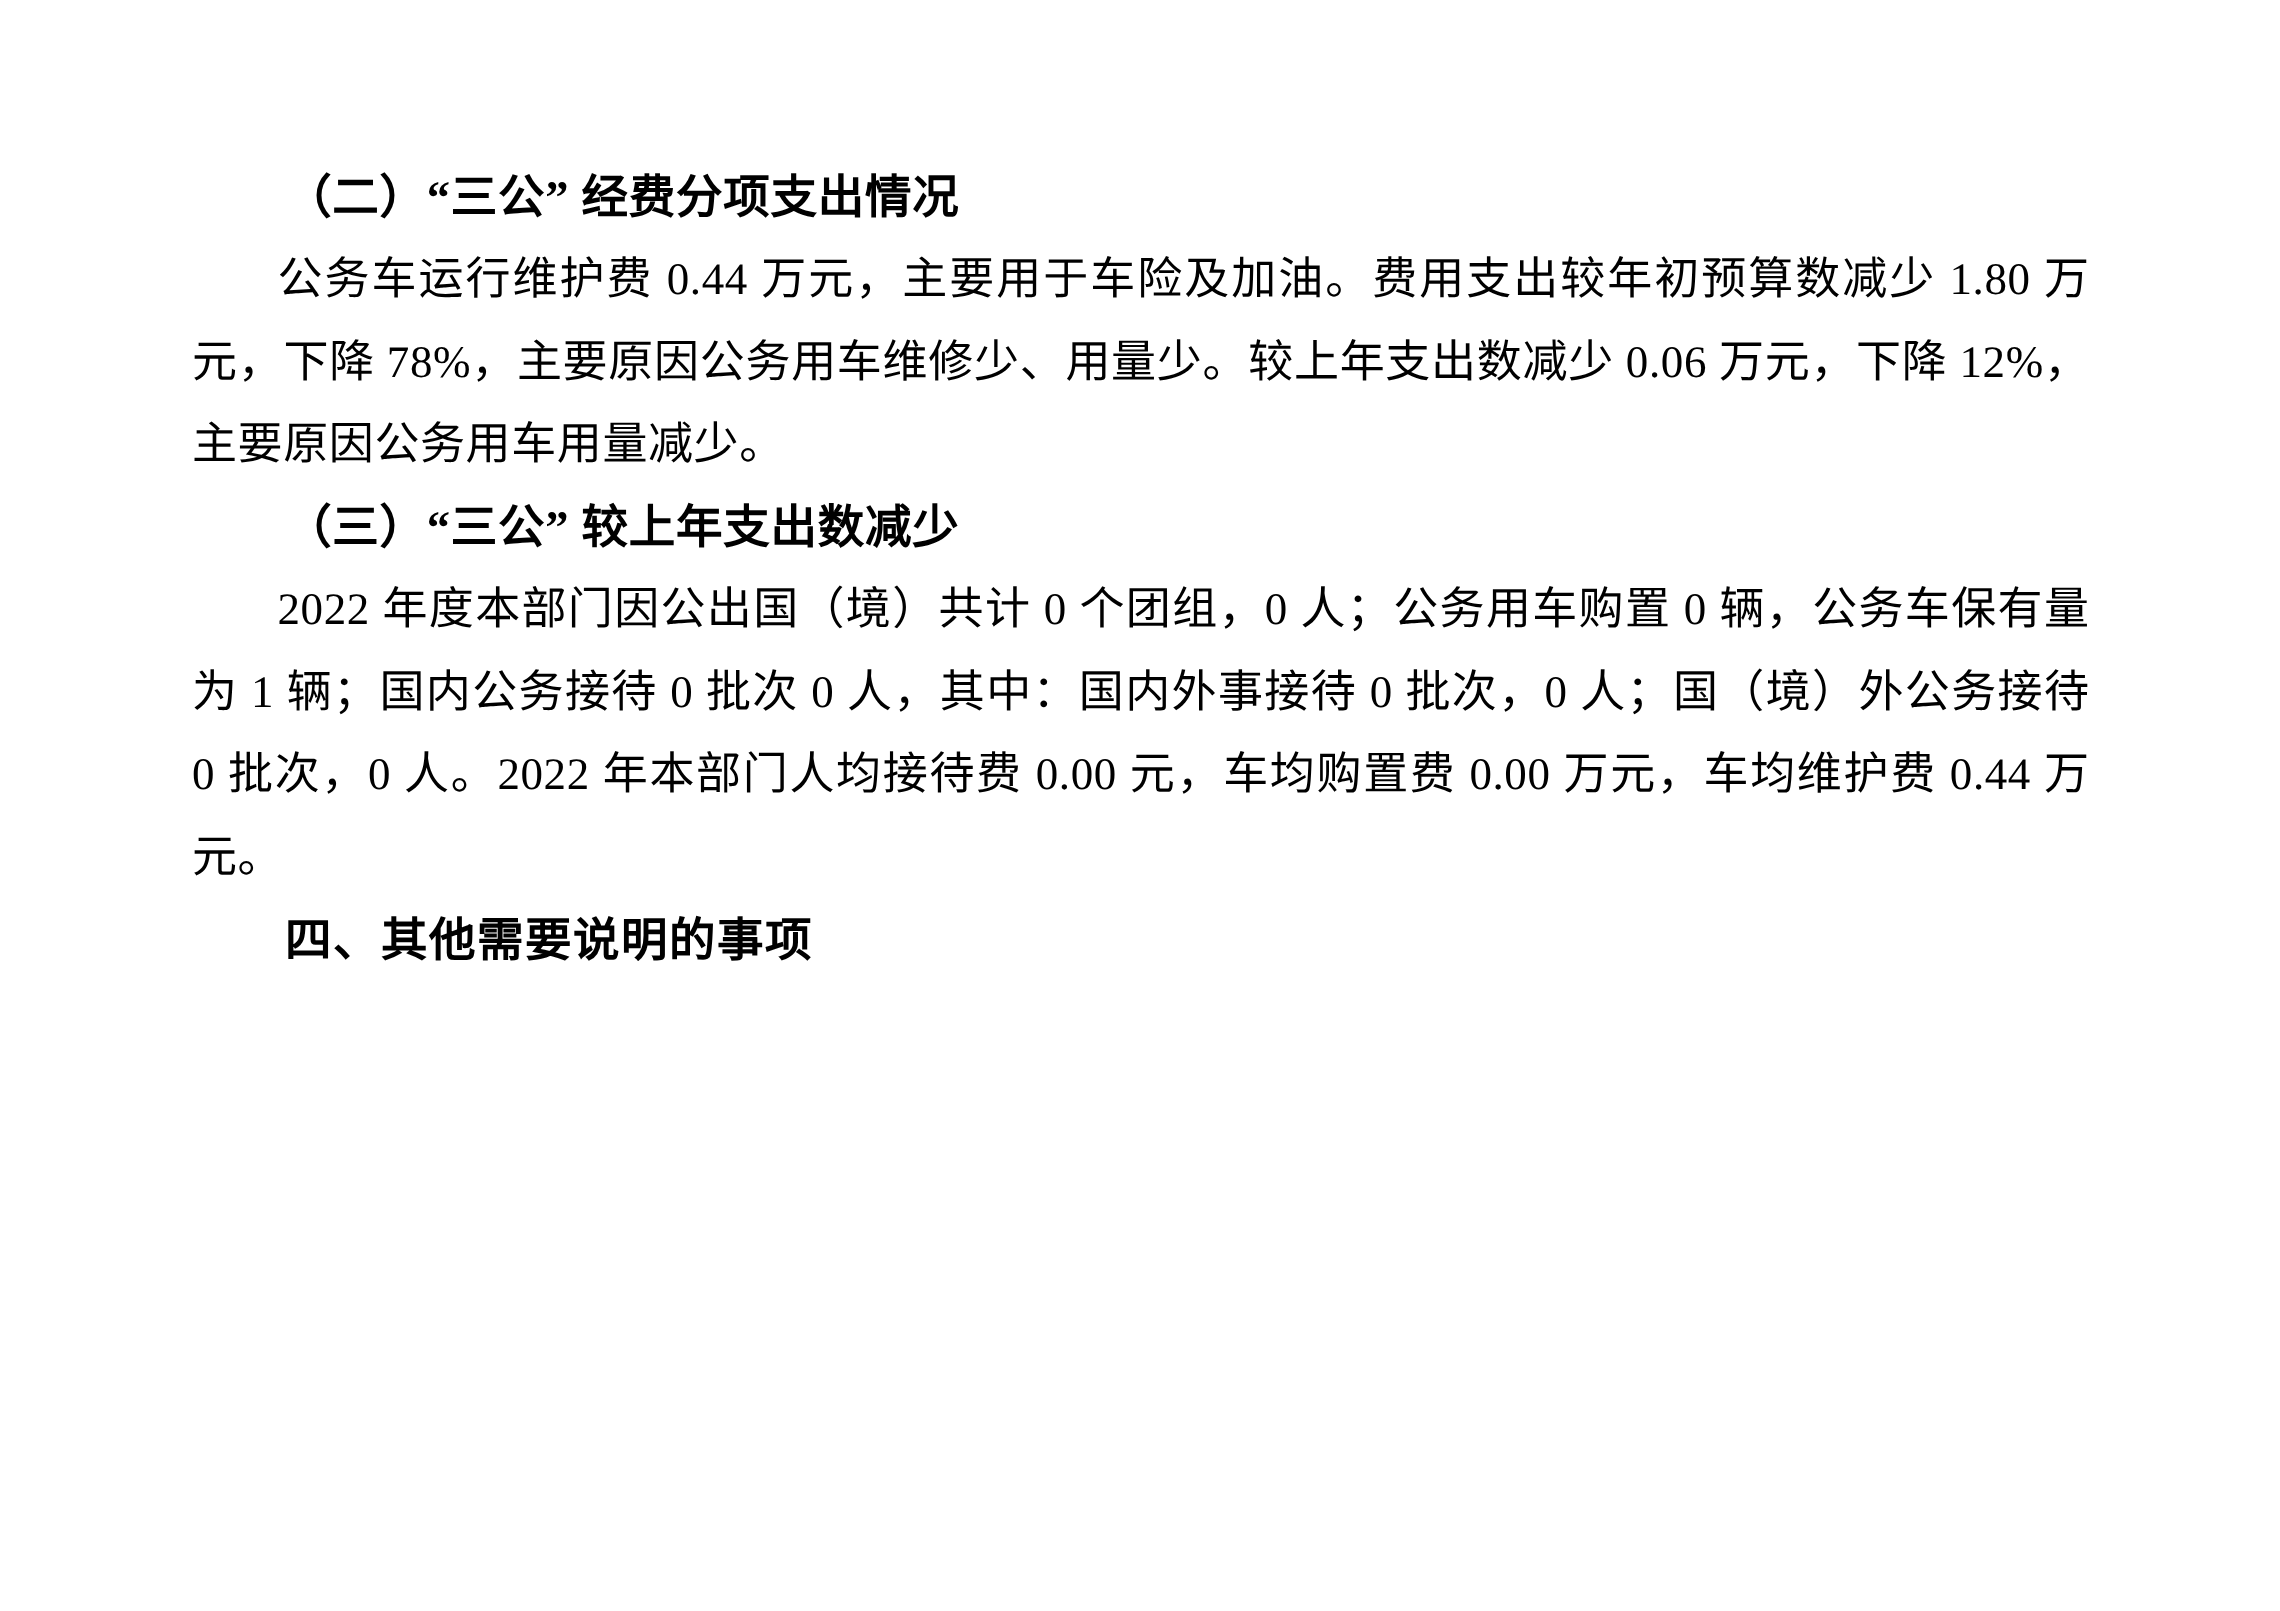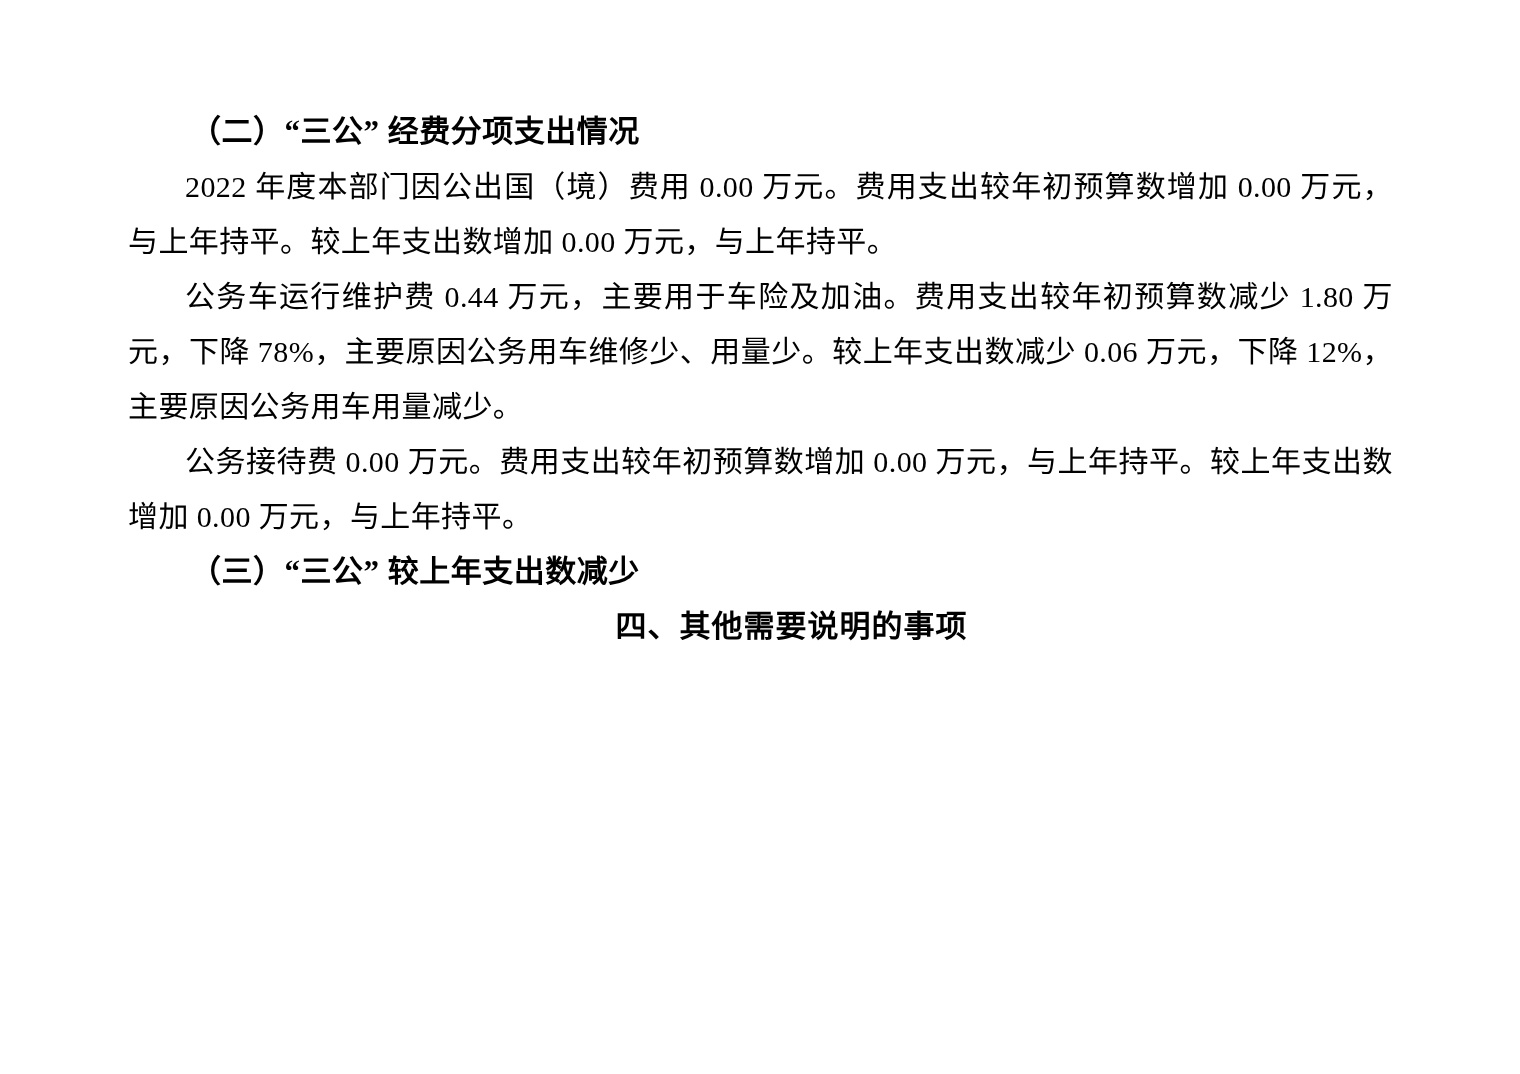--- a/index.html
+++ b/index.html
@@ -36,35 +36,33 @@
     text-indent: 62px;
     letter-spacing: 0.5px;
   }
   .heading-hei {
     font-family: "Liberation Sans", "DejaVu Sans", sans-serif;
     font-weight: bold;
     font-size: 31px;
     line-height: 55px;
     text-indent: 62px;
     letter-spacing: 1px;
-    text-align: center;
   }
 </style>
 </head>
 <body>
 
 <div class="page">
 
   <h3 class="heading-kai">（二）“三公” 经费分项支出情况</h3>
 
-  <p class="body-para">2022 年度本部门因公出国（境）费用 0.00 万元。费用支出较年初预算数增加 0.00 万元，与上年持平。较上年支出数增加 0.00 万元，与上年持平。</p>
 
 
   <p class="body-para">公务车运行维护费 0.44 万元，主要用于车险及加油。费用支出较年初预算数减少 1.80 万元，下降 78%，主要原因公务用车维修少、用量少。较上年支出数减少 0.06 万元，下降 12%，主要原因公务用车用量减少。</p>
 
-  <p class="body-para">公务接待费 0.00 万元。费用支出较年初预算数增加 0.00 万元，与上年持平。较上年支出数增加 0.00 万元，与上年持平。</p>
 
   <h3 class="heading-kai">（三）“三公” 较上年支出数减少</h3>
 
+  <p class="body-para">2022 年度本部门因公出国（境）共计 0 个团组，0 人；公务用车购置 0 辆，公务车保有量为 1 辆；国内公务接待 0 批次 0 人，其中：国内外事接待 0 批次，0 人；国（境）外公务接待 0 批次，0 人。2022 年本部门人均接待费 0.00 元，车均购置费 0.00 万元，车均维护费 0.44 万元。</p>
 
   <h3 class="heading-hei">四、其他需要说明的事项</h3>
 
 </div>
 
 </body></html>

